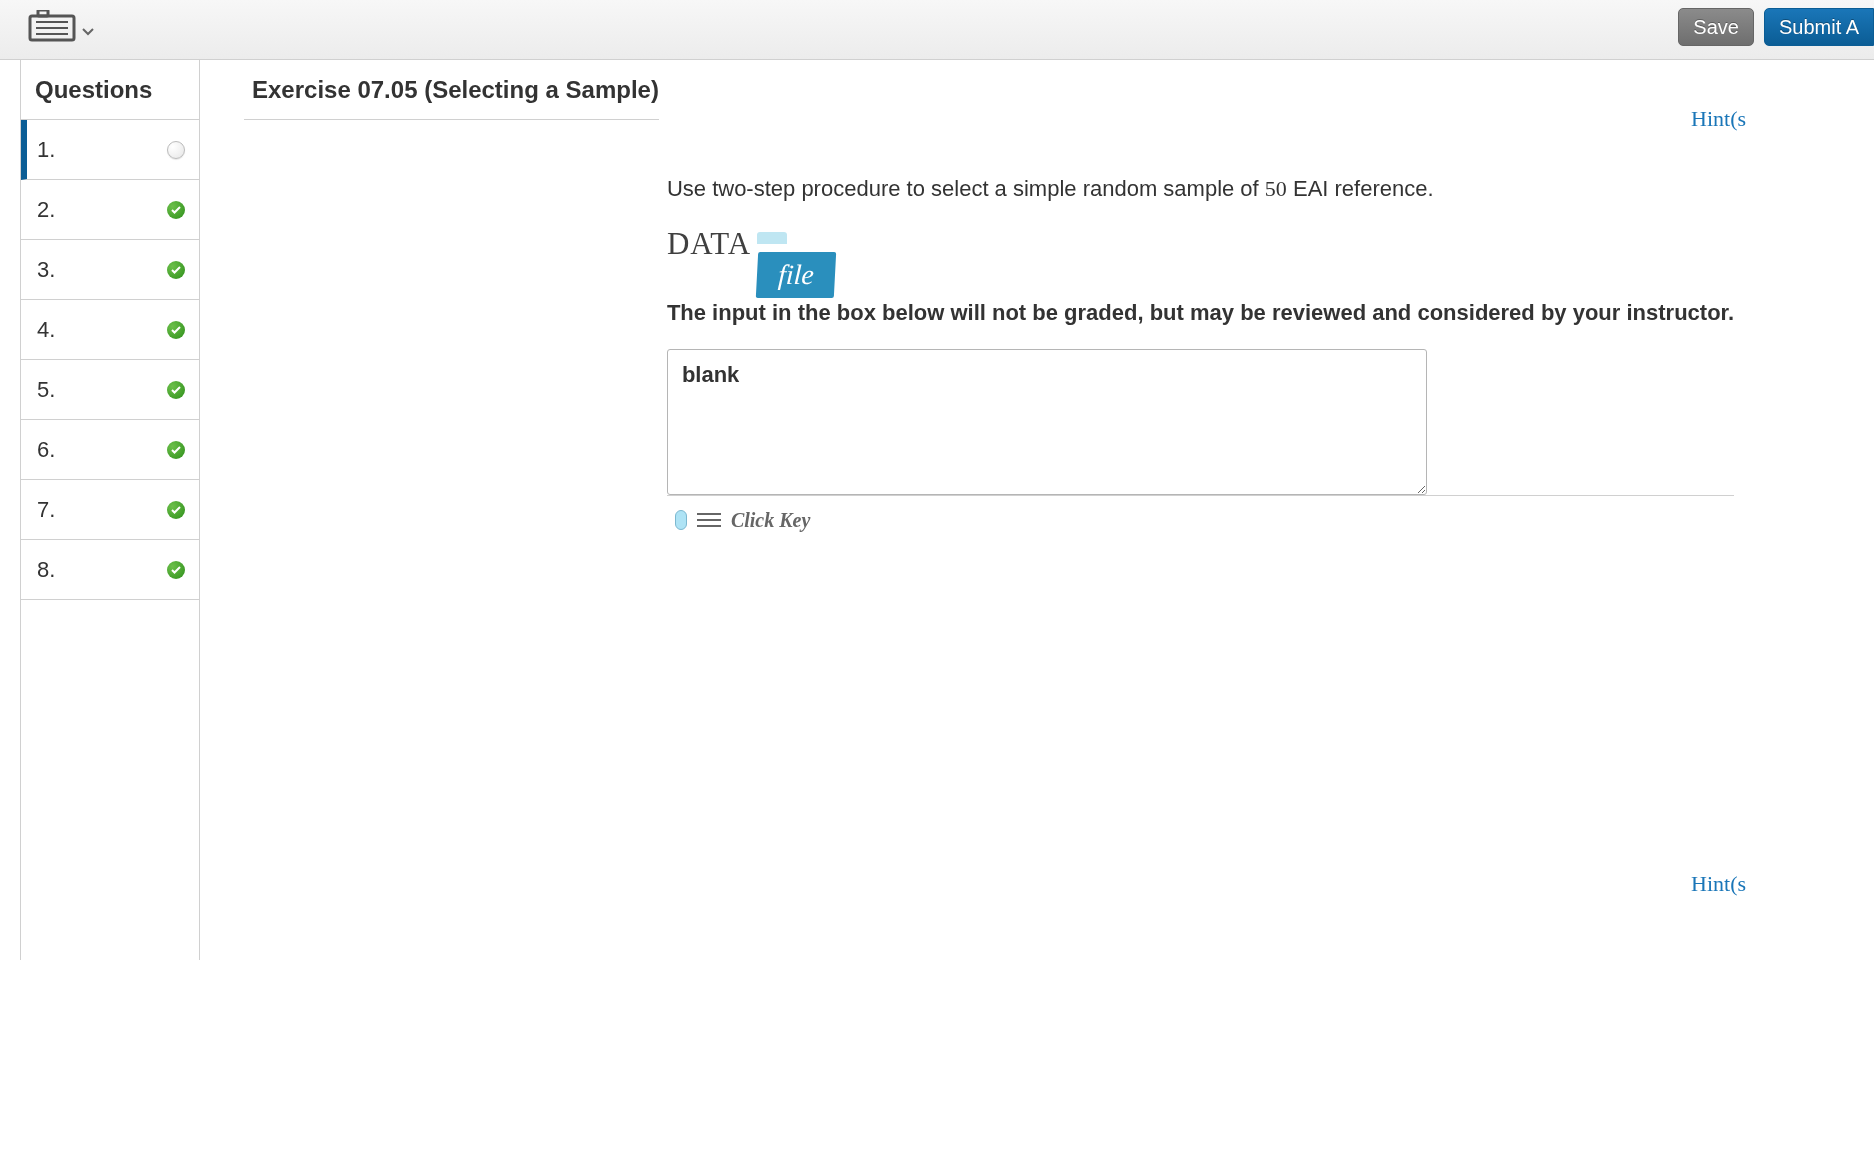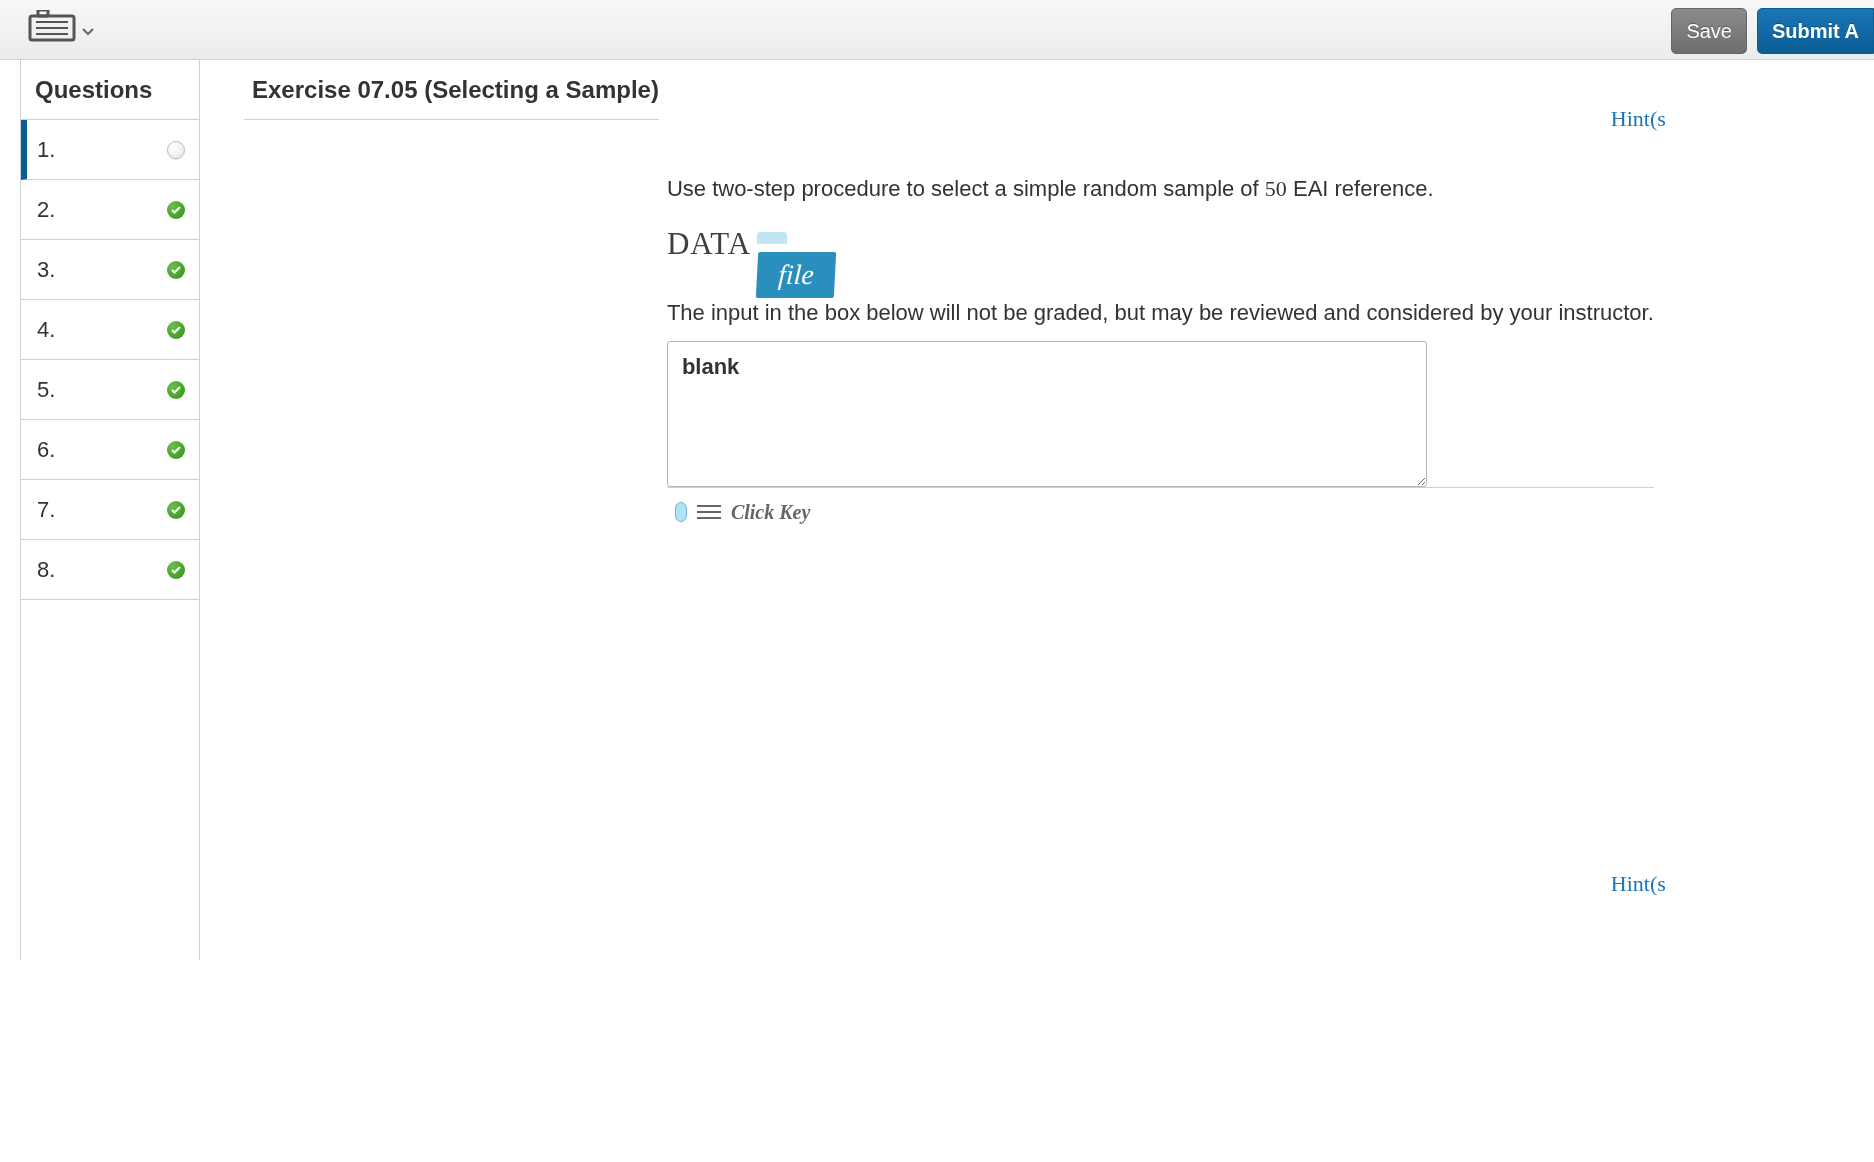--- a/index.html
+++ b/index.html
@@ -1,22 +1,22 @@
 <!DOCTYPE html>
 <html><head>
 <meta charset="utf-8">
 <style>
   * { box-sizing: border-box; }
   html, body { margin:0; padding:0; font-family: Arial, Helvetica, sans-serif; font-size:20px; color:#333; background:#fff; }
   .toolbar { height:60px; background: linear-gradient(#f7f7f7,#ececec); border-bottom:1px solid #d0d0d0; display:flex; align-items:center; padding:0 28px; position:relative; }
   .keyboard-btn { display:flex; align-items:center; gap:6px; cursor:pointer; color:#555; }
   .toolbar-right { position:absolute; right:0; top:8px; display:flex; gap:10px; }
-  .btn { height:46px; padding:10px 14px; border-radius:5px; display:flex; align-items:center; font-size:20px; color:#fff; cursor:pointer; text-shadow:0 -1px 0 rgba(0,0,0,.3); }
+  .btn { height:38px; padding:10px 14px; border-radius:5px; display:flex; align-items:center; font-size:20px; color:#fff; cursor:pointer; text-shadow:0 -1px 0 rgba(0,0,0,.3); }
   .btn-save { background:linear-gradient(#8b8b8b,#6e6e6e); border:1px solid #666; }
-  .btn-submit { background:linear-gradient(#1a76b8,#0b5d95); border:1px solid #0b5d95; border-top-right-radius:0; border-bottom-right-radius:0;font-weight:bold;}
+  .btn-submit { background:linear-gradient(#1a76b8,#0b5d95); border:1px solid #0b5d95; border-top-right-radius:0; border-bottom-right-radius:0;}
   .page { display:flex; width:100%;gap:44px; }
   .sidebar { width:180px; border-right:1px solid #d0d0d0; border-left:1px solid #d0d0d0; margin-left:20px; }
   .sidebar-header { height:60px; border-bottom:1px solid #d0d0d0; display:flex; align-items:center; padding-left:14px; font-weight:bold; font-family: "Trebuchet MS","Segoe UI",sans-serif; font-size:24px; color:#333; }
   .q-row { height:60px; border-bottom:1px solid #d0d0d0; display:flex; align-items:center; padding-left:16px; padding-right:14px; cursor:pointer; justify-content:space-between; font-size:22px; }
   .q-row.active { border-left:6px solid #0b5d95; padding-left:10px; }
   .q-num { }
   .status-empty { width:18px; height:18px; border-radius:50%; border:1px solid #bbb; background: radial-gradient(circle at 30% 30%, #fff, #e6e6e6); box-shadow:0 1px 1px rgba(0,0,0,.1);}  
   .status-check { width:18px; height:18px; border-radius:50%; background: radial-gradient(circle at 30% 30%, #6cc04a, #2e8e1a); display:flex; align-items:center; justify-content:center; color:#fff; font-size:12px; }
   .main { flex:1; display:flex; flex-direction:row; }
   .title-row { height:60px; border-bottom:1px solid #d0d0d0; display:flex; align-items:center; padding-left:8px; }
@@ -25,21 +25,21 @@
   .hints { position:absolute; right:-4px; top:42px; color:#1a76b8; font-size:22px; font-family:Georgia, serif; cursor:pointer; }
   .hints-bottom { position:absolute; right:-4px; bottom:60px; color:#1a76b8; font-size:22px; font-family:Georgia, serif; cursor:pointer; }
   .instr-line { margin:100px 0 16px 0; }
   .instr-line2 { margin:0 0 28px 0; }
   .datafile-logo { display:flex; align-items:center; gap:0; margin-bottom:28px; cursor:pointer; }
   .datafile-data { font-family: Georgia, "Times New Roman", serif; font-size:31px; letter-spacing:1px; color:#404040; }
   .datafile-file { position:relative; display:inline-block; }
   .folder-back { width:78px; height:52px; background:#bfe6f2; border-radius:2px 8px 2px 2px; position:relative; left:6px; top:-4px; }
   .folder-back:before { content:""; position:absolute; top:-8px; left:0; width:30px; height:12px; background:#bfe6f2; border-radius:3px 3px 0 0; }
   .folder-front { position:absolute; top:8px; left:6px; width:78px; height:46px; background:#2a8fbd; border-radius:2px; transform:skewX(-3deg); display:flex; align-items:center; justify-content:center; color:#fff; font-style:italic; font-family:Georgia, serif; font-size:28px; }
-  .note-line { margin-bottom:12px; }
+  .note-line { margin-bottom:20px;font-weight:bold; }
   .answer-box { width:760px; height:146px; border:1px solid #b5b5b5; border-radius:3px; padding:12px 14px; font-family:"Trebuchet MS","Segoe UI",sans-serif; font-size:22px; font-weight:bold; color:#333; resize:both; overflow:auto; background:#fff; display:block;}
   .footer { border-top:1px solid #d0d0d0; margin-top:auto; height:50px; display:flex; align-items:center; padding-left:8px; gap:8px; }
   .iconkey { display:flex; align-items:center; gap:10px; font-family:Georgia, serif; font-style:italic; font-weight:bold; color:#666; font-size:20px;}
   .iconkey-glyph { width:12px; height:20px; background:#aee3f5; border:1px solid #7cb8d0; border-radius:6px; position:relative;}
   .iconkey-lines { width:24px; height:14px; background:linear-gradient(#666 2px, transparent 2px, transparent 6px, #666 6px, #666 8px, transparent 8px, transparent 12px, #666 12px, #666 14px);}
 </style>
 </head>
 <body>
 
 <div class="toolbar">

